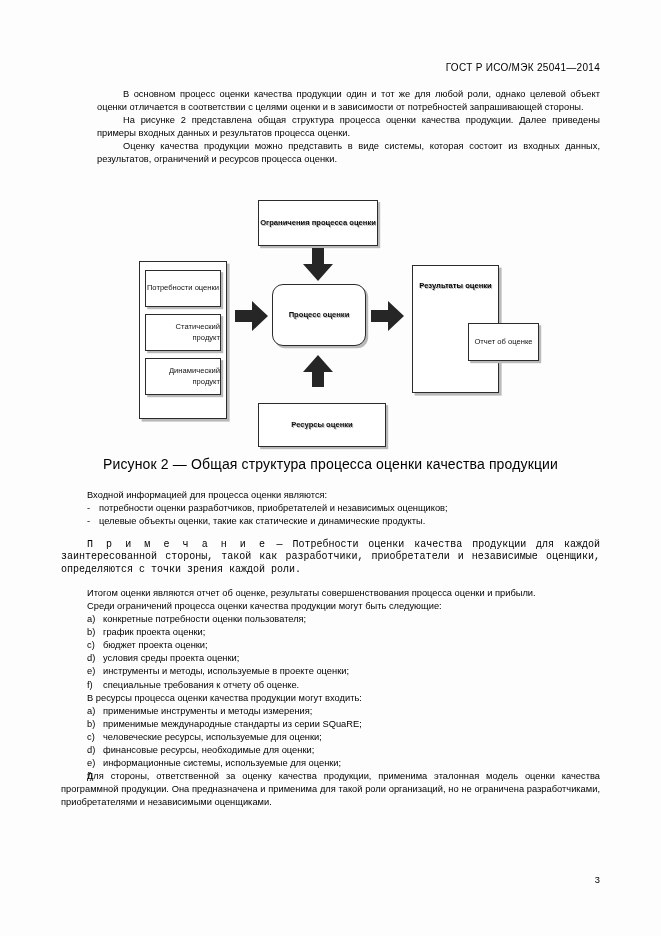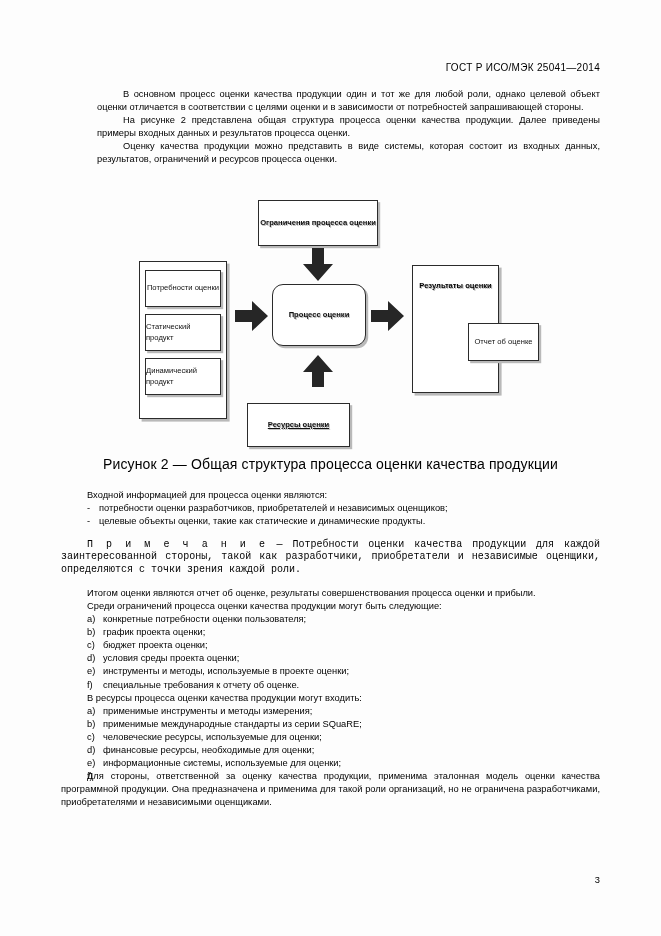--- a/index.html
+++ b/index.html
@@ -103,21 +103,21 @@
 
   .box {
     position: absolute;
     box-sizing: border-box;
     background: #ffffff;
     border: 1.3px solid #2b2b2b;
     box-shadow: 2.2px 2.2px 0 0 #b9b9b9;
     display: flex;
     align-items: center;
     justify-content: center;
-    text-align: left;
+    text-align: right;
     font-size: 7.6px;
     line-height: 10.2px;
     color: #111;
   }
   .box.outer { box-shadow: 2.6px 2.6px 0 0 #b9b9b9; }
 
   
   .emboss {
     text-shadow: 0.9px 0.9px 0 #bdbdbd;
     font-weight: bold;
@@ -145,21 +145,21 @@
     align-items: flex-start; justify-content: center;
   }
   #box-results-lbl {
     position: absolute; left: 273px; top: 85px; width: 87px;
     text-align: center; font-size: 7.6px; line-height: 10.2px;
   }
   #box-report {
     left: 281px; top: 127px; width: 71px; height: 38px; margin-left: 48px;
   }
   #box-resources {
-    left: 108px; top: 207px; width: 103px; height: 44px; text-decoration: underline;
+    left: 119px; top: 207px; width: 128px; height: 44px;
   }
 
   
   .arrow { position: absolute; }
   .arrow svg { display: block; }
 
   #arrow-down    { left: 163px; top: 52px; }
   #arrow-in      { left: 96px;  top: 104px; }
   #arrow-out     { left: 232px; top: 104px; }
   #arrow-up      { left: 163px; top: 158px; }

